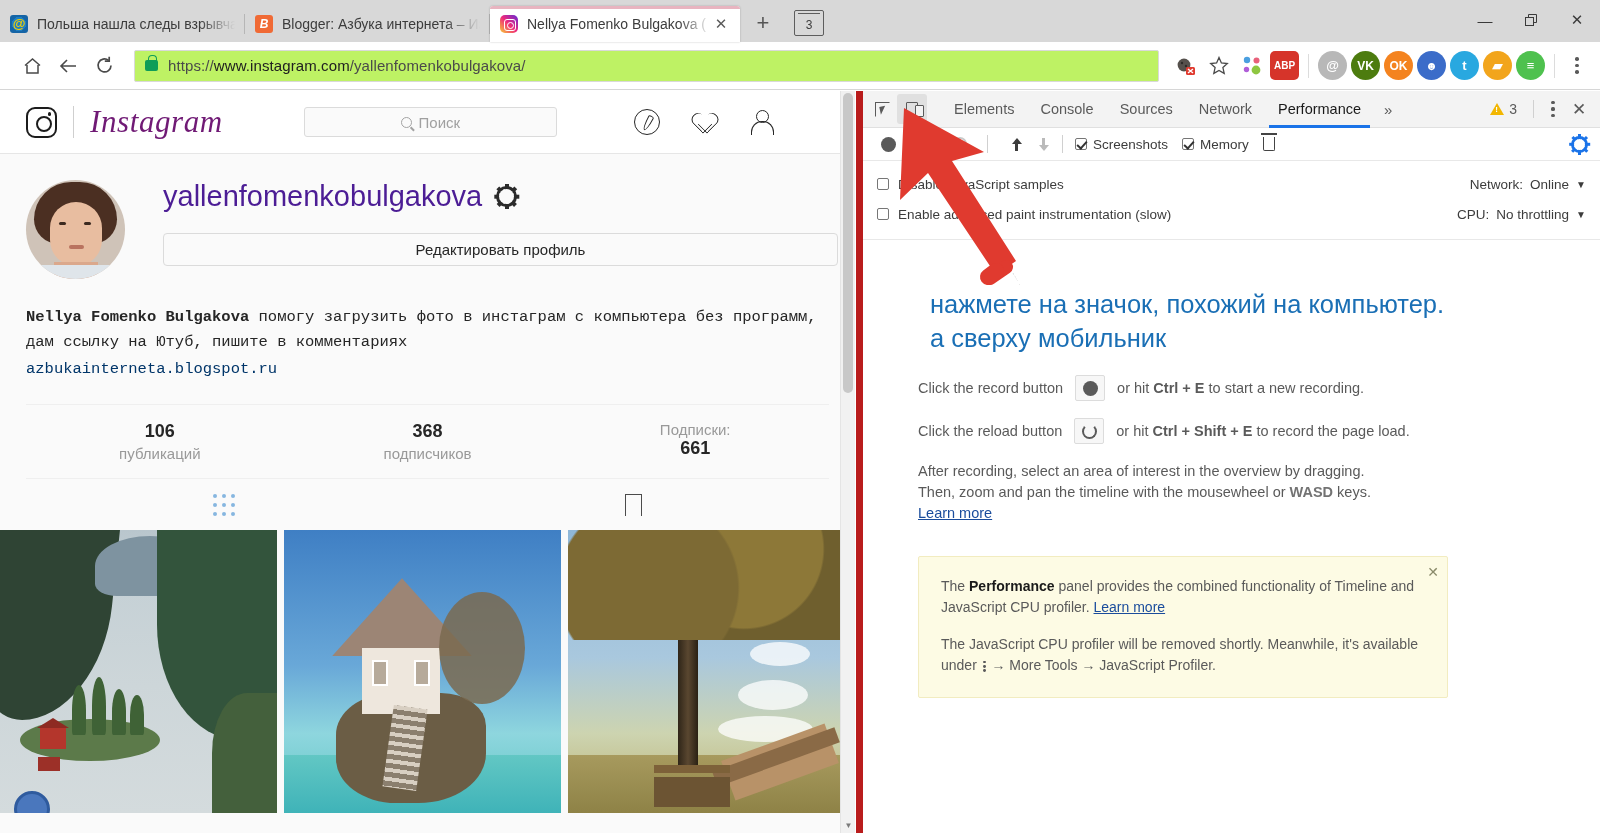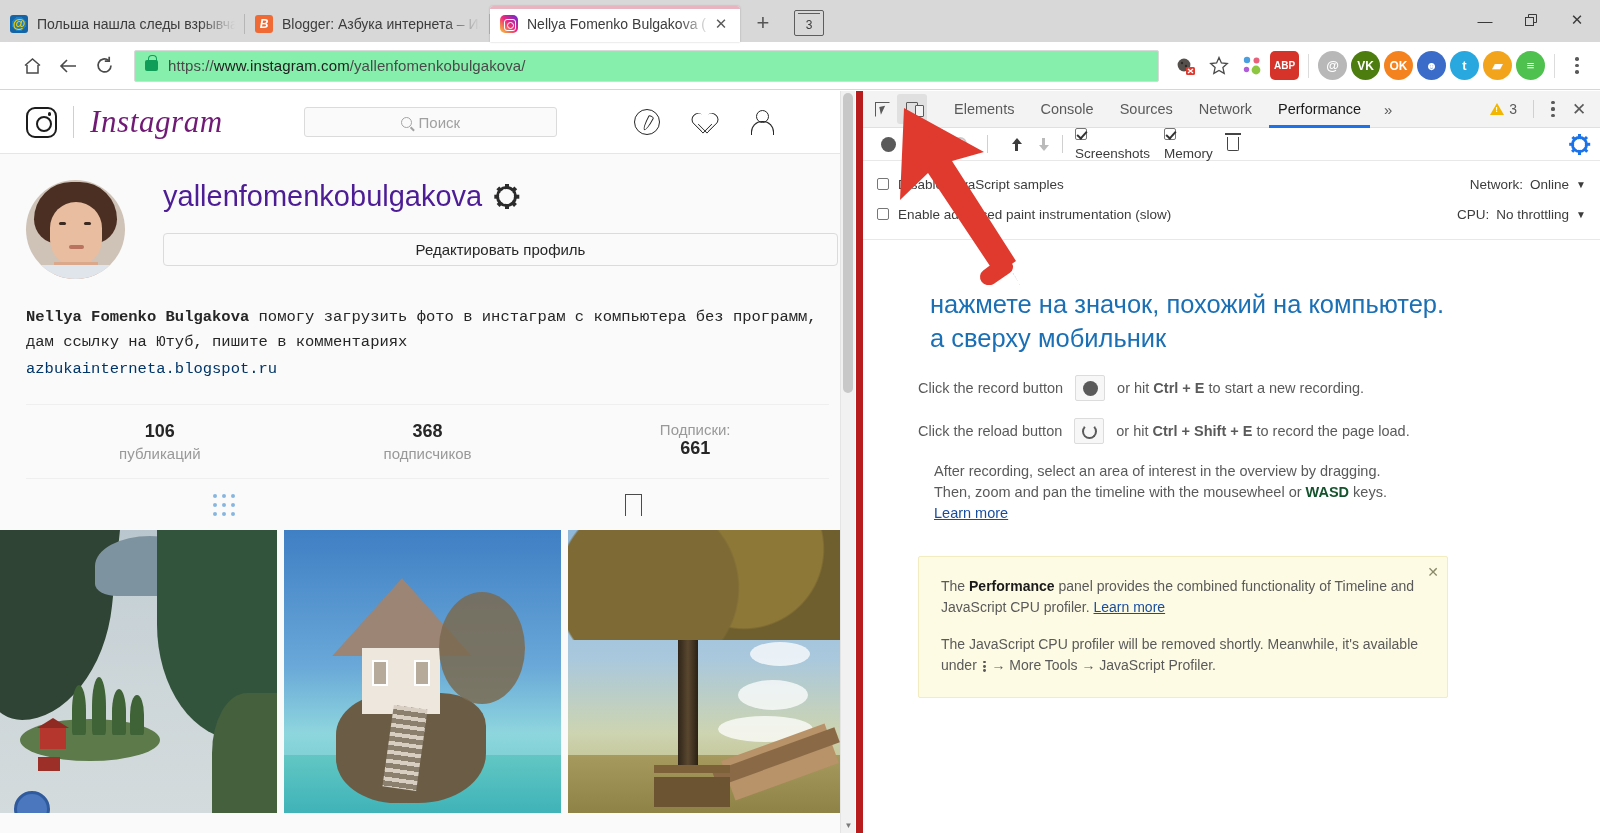--- a/index.html
+++ b/index.html
@@ -102,21 +102,21 @@
     background:#ffffff; display:flex; align-items:center;
     border-bottom: 1px solid #d6d6d6;
   }
   .navbtn { width: 36px; height: 36px; display:flex; align-items:center;
             justify-content:center; color:#5a5a5a; font-size: 18px; }
   .navbtn.home { margin-left: 14px; }
   .urlbox {
     flex: 1 1 auto; height: 32px; margin: 0 10px 0 12px;
     border: 1px solid #d9d9d9; border-radius: 2px;
     display:flex; align-items:center; padding: 0 10px;
-    background:#86efac;
+    background:#bef264;
   }
   .lock {
     width: 13px; height: 11px; background:#0f9d58; border-radius:2px;
     position:relative; margin-right: 10px; flex:0 0 13px;
   }
   .lock::before {
     content:""; position:absolute; left:3px; top:-5px; width:7px; height:7px;
     border: 1.8px solid #0f9d58; border-bottom:none;
     border-top-left-radius:4px; border-top-right-radius:4px;
   }
@@ -405,21 +405,21 @@
   .arr-dn::before{content:""; position:absolute; left:5px; top:1px; width:3px;
      height:11px; background:#3c3c3c;}
   .arr-dn::after{content:""; position:absolute; left:1.5px; bottom:1px;
      border-left:5px solid transparent; border-right:5px solid transparent;
      border-top:6px solid #3c3c3c;}
   .cb { width:12px; height:12px; border:1px solid #767676; border-radius:2px;
         background:#fff; position:relative; display:inline-block;}
   .cb.on { background:#fff; }
   .cb.on::after{content:""; position:absolute; left:3px; top:0px; width:4px;
         height:8px; border:solid #333; border-width:0 2px 2px 0; transform:rotate(42deg);}
-  .chkitem { display:flex; gap:6px;flex-direction:column; }
+  .chkitem { display:flex; align-items:center; gap:6px; }
   .trash { width:12px; height:14px; border:1.6px solid #444; border-top:none;
      border-radius:0 0 2px 2px; position:relative; margin-left:8px;}
   .trash::before{content:""; position:absolute; left:-3px; top:-4px; width:16px;
      height:1.8px; background:#444;}
   .gearblue { width:17px; height:17px; border-radius:50%; border:3.4px solid #1a73e8;
      position:relative; margin-left:auto; margin-right:12px; }
   .gearblue i { position:absolute; left:50%; top:50%; width:3.4px; height:21px;
      background:#1a73e8; margin-left:-1.7px; margin-top:-10.5px; }
   .gearblue i:nth-child(2){transform:rotate(45deg);}
   .gearblue i:nth-child(3){transform:rotate(90deg);}
@@ -445,22 +445,22 @@
   }
   .arrow-svg { position:absolute; left: 856px; top: 95px; pointer-events:none; }
 
   .perf-hint { position:absolute; left: 918px; top: 375px; width: 660px;
      font-size: 14.5px; color:#5a5a5a; }
   .hint-row { display:flex; align-items:center; gap: 12px; margin-bottom: 17px; }
   .hint-btn { width:30px; height:26px; border:1px solid #dcdcdc; background:#f7f7f7;
      display:flex; align-items:center; justify-content:center; border-radius:2px;}
   .hint-btn .rec-dot { width:15px;height:15px; }
   .hint-btn .reload-ico { width:15px;height:15px; }
-  .hint-para { line-height: 1.45; color:#5a5a5a; margin-top: 4px; margin-left: 16px; }
-  .hint-para b { color:#14532d; }
+  .hint-para { line-height: 1.45; color:#5a5a5a; margin-top: 4px; }
+  .hint-para b { color:#737373; }
   .lnk { color:#1a4c9c; text-decoration:underline; }
 
   .notice {
     position:absolute; left: 918px; top: 556px; width: 530px;
     background:#fdfbe4; border:1px solid #f2ecc0; border-radius:2px;
     padding: 19px 22px 21px 22px; font-size: 14px; color:#5a5a5a; line-height:1.5;
   }
   .notice b { color:#1a1a1a; }
   .notice .close { position:absolute; right:8px; top:5px; font-size:14px;
      color:#8a8a6a; }

